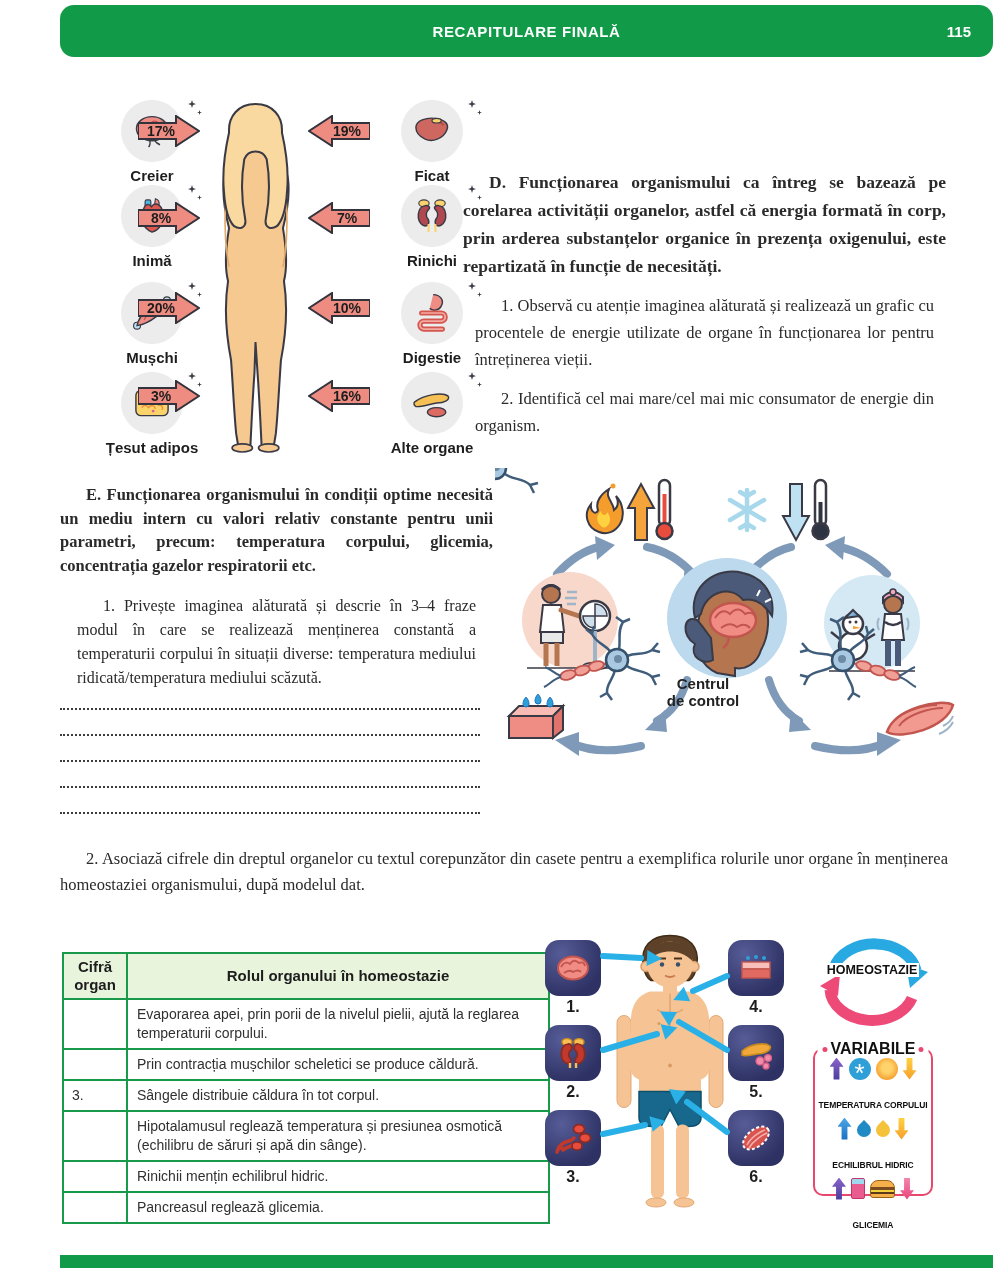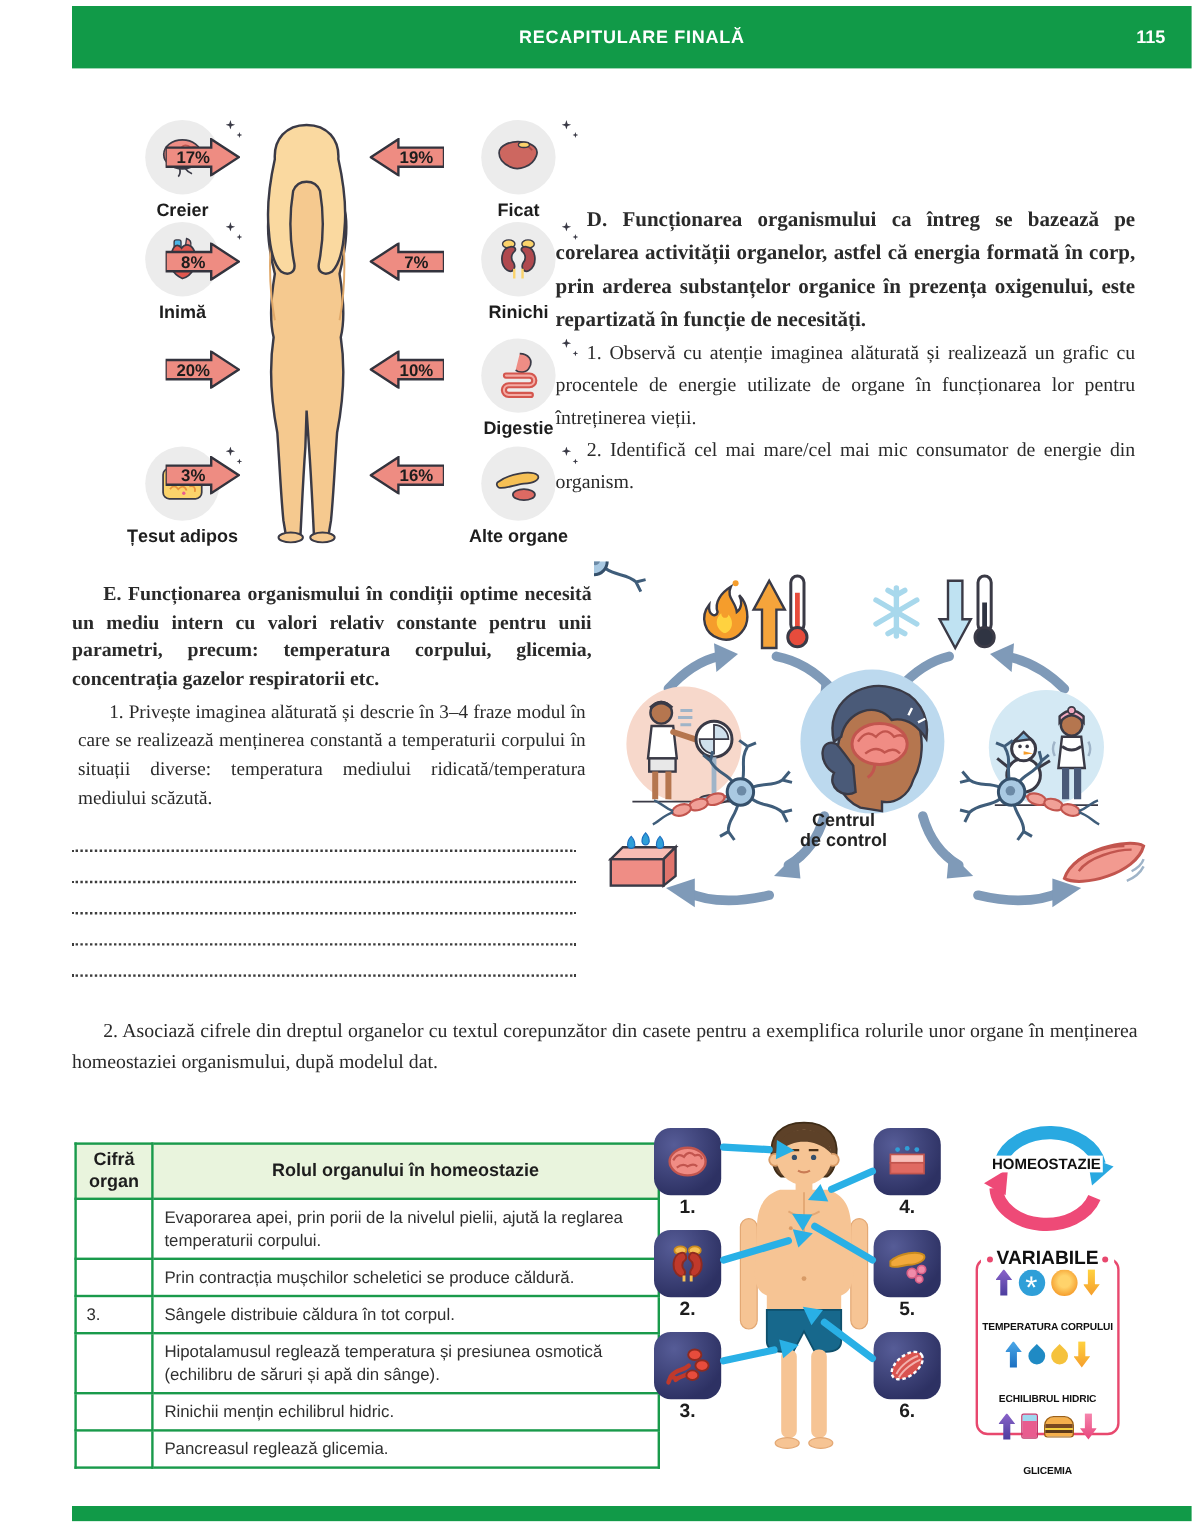--- a/index.html
+++ b/index.html
@@ -1,21 +1,21 @@
 <!DOCTYPE html>
 <html><head>
 <meta charset="utf-8">
 <style>
   html,body{margin:0;padding:0;background:#fff;}
   #page{position:relative;width:1000px;height:1268px;background:#fff;overflow:hidden;
         font-family:"Liberation Sans",sans-serif;color:#2a2a2a;}
 
   
   .bar{position:absolute;left:60px;width:933px;background:#119a48;}
-  #header-bar{top:5px;height:52px;display:flex;align-items:center;justify-content:center;}
+  #header-bar{top:5px;height:52px;display:flex;align-items:center;justify-content:center;border-radius:14px;}
   #header-title{color:#fff;font-weight:bold;font-size:15px;letter-spacing:.6px;}
   #page-number{position:absolute;right:22px;top:0;height:52px;display:flex;align-items:center;
                color:#fff;font-weight:bold;font-size:15px;}
   #footer-bar{top:1255px;height:13px;}
 
   
   #energy{position:absolute;left:60px;top:92px;width:400px;height:375px;}
   .organ-item{position:absolute;width:104px;text-align:center;margin-left:32px;}
   .organ-circle{width:62px;height:62px;border-radius:50%;background:#ececec;margin:0 auto;
                 display:flex;align-items:center;justify-content:center;}
@@ -29,24 +29,24 @@
   .earrow span{position:absolute;inset:0;display:flex;align-items:center;justify-content:center;
                font-weight:bold;font-size:14px;color:#1d1d1d;}
   .earrow.to-right span{padding-right:16px;}
   .earrow.to-left span{padding-left:16px;}
   #body-silhouette{position:absolute;left:137px;top:6px;}
 
   
   .serif{font-family:"Liberation Serif","DejaVu Serif",serif;text-align:justify;}
   #sec-d{position:absolute;left:463px;top:168px;width:483px;}
   #sec-d .lead{font-weight:bold;font-size:17.5px;line-height:28px;margin:0;text-indent:26px;}
-  #sec-d p.item{font-size:16.5px;line-height:27px;margin:0;text-indent:26px;}
+  #sec-d p.item{font-size:16.5px;line-height:27px;margin:12px;text-indent:26px;}
   #sec-e{position:absolute;left:60px;top:483px;width:433px;}
   #sec-e .lead{font-weight:bold;font-size:16.5px;line-height:23.5px;margin:0;text-indent:26px;}
-  #sec-e p.item{font-size:16px;line-height:24px;margin:5px;text-indent:26px;}
+  #sec-e p.item{font-size:16px;line-height:24px;margin:17px;text-indent:26px;}
   .dotline{position:absolute;left:60px;width:420px;height:0;border-bottom:2.6px dotted #3c3c3c;}
   #exercise2{position:absolute;left:60px;top:846px;width:888px;font-size:16.5px;line-height:26px;
              margin:0;text-indent:26px;}
 
   
   #thermo{position:absolute;left:495px;top:468px;width:470px;height:368px;}
   #thermo svg{position:absolute;inset:0;}
   #control-label{position:absolute;left:148px;top:207px;width:120px;text-align:center;
                  font-size:15px;font-weight:600;color:#222;line-height:17px;}
 
@@ -144,20 +144,33 @@
         <svg width="46" height="46" viewBox="0 0 80 80">
           <rect x="28" y="12" width="10" height="14" rx="3" fill="#4ab6e8" stroke="#3a3a46" stroke-width="2"></rect>
           <path d="M46,10 q8,2 6,12 l-8,2 z" fill="#ef8d85" stroke="#3a3a46" stroke-width="2"></path>
           <path d="M24,32 C18,48 26,62 40,68 C54,64 62,50 58,30 C54,18 44,16 39,24 C33,16 27,20 24,32 Z" fill="#e0574f" stroke="#3a3a46" stroke-width="2.5"></path>
           <path d="M34,34 q-4,10 2,20" fill="none" stroke="#f4aba4" stroke-width="3"></path>
         </svg>
       </div>
       <div class="organ-label">Inimă</div>
     </div>
 
+    <div class="organ-item" style="left:8px;top:190px">
+      <i class="spark sp1"></i>
+        <i class="spark sp2"></i>
+      <div class="organ-circle">
+        <svg width="46" height="46" viewBox="0 0 80 80">
+          <circle cx="14" cy="62" r="6" fill="#bfe2f2" stroke="#3a3a46" stroke-width="2"></circle>
+          <circle cx="66" cy="18" r="6" fill="#bfe2f2" stroke="#3a3a46" stroke-width="2"></circle>
+          <path d="M14,62 C18,40 44,22 66,18 C62,40 36,58 14,62 Z" fill="#ef8d85" stroke="#3a3a46" stroke-width="2.5"></path>
+          <path d="M26,52 C32,40 48,30 58,26 M22,46 C30,36 44,28 52,24" fill="none" stroke="#c2554e" stroke-width="2"></path>
+        </svg>
+      </div>
+      <div class="organ-label">Mușchi</div>
+    </div>
 
     <div class="organ-item" style="left:8px;top:280px">
       <i class="spark sp1"></i>
         <i class="spark sp2"></i>
       <div class="organ-circle">
         <svg width="46" height="46" viewBox="0 0 80 80">
           <rect x="12" y="18" width="56" height="44" rx="9" fill="#fbd36b" stroke="#3a3a46" stroke-width="2.5"></rect>
           <path d="M20,30 q8,-6 10,4 q10,-8 8,4 M46,26 q10,-4 8,6 M22,48 q6,-8 12,0 q8,-8 12,2 M50,44 q10,-2 8,8" fill="none" stroke="#e8923c" stroke-width="2.5"></path>
           <circle cx="28" cy="40" r="2.4" fill="#e85c8f"></circle>
             <circle cx="52" cy="34" r="2.4" fill="#e85c8f"></circle>

